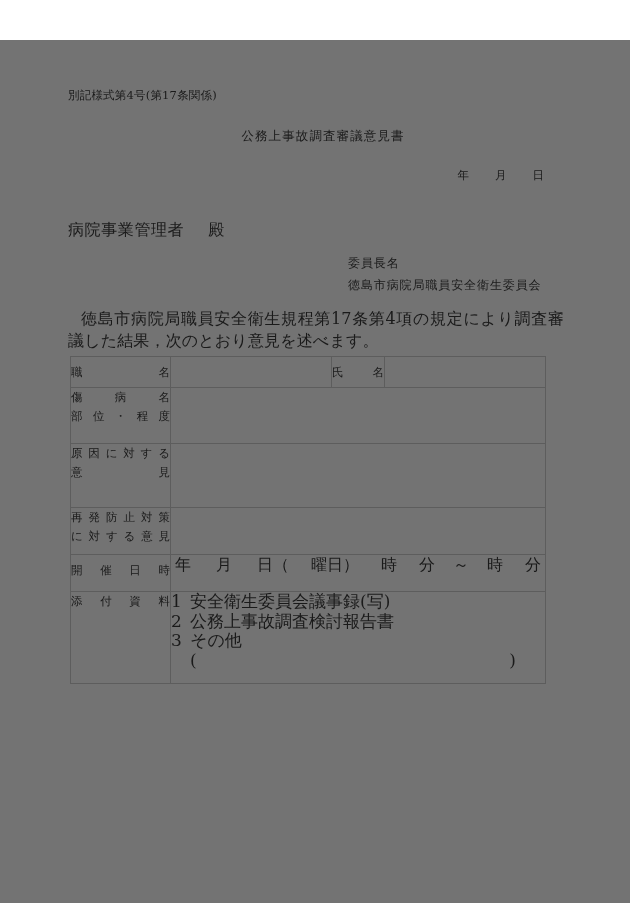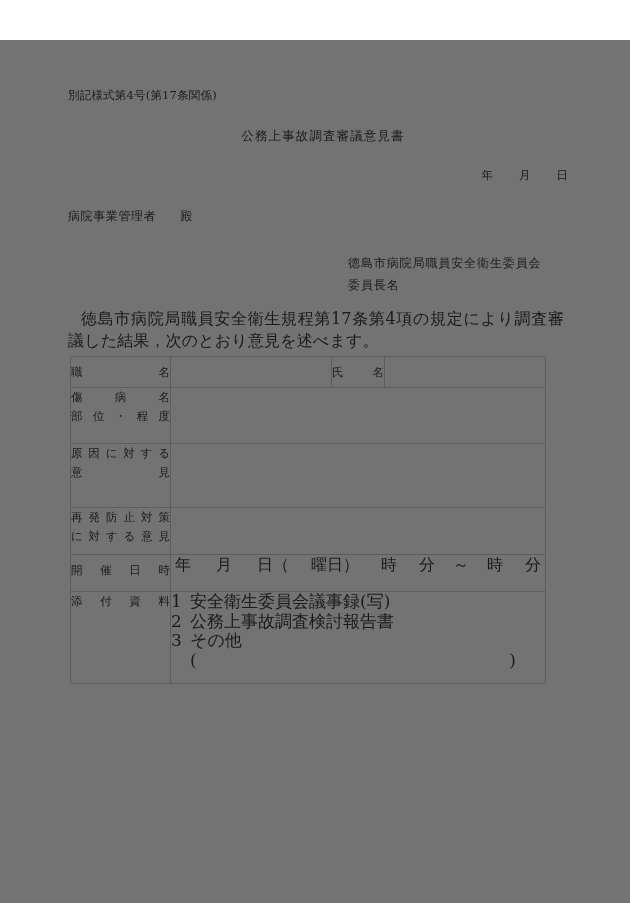--- a/index.html
+++ b/index.html
@@ -48,32 +48,32 @@
     box-sizing: border-box;
     white-space: nowrap;
   }
 
   .date-line {
     position: absolute;
     left: 0;
     top: 128px;
     width: 630px;
     box-sizing: border-box;
-    padding-right: 62px;
+    padding-right: 86px;
     text-align: right;
     font-size: 11.5px;
     white-space: nowrap;
   }
   .date-line .sp { display: inline-block; width: 26px; }
 
   .addressee {
     position: absolute;
     left: 68px;
-    top: 168px;
-    font-size: 12px;
+    top: 180px;
+    font-size: 16px;
     letter-spacing: 0.6px;
     white-space: nowrap;
     text-align: right;
   }
   .addressee .gap { display: inline-block; width: 24px; }
 
   .issuer {
     position: absolute;
     left: 348px;
     top: 212px;
@@ -176,22 +176,22 @@
 
   <div class="date-line">
     <span>年</span><span class="sp"></span><span>月</span><span class="sp"></span><span>日</span>
   </div>
 
   <div class="addressee">
     <span>病院事業管理者</span><span class="gap"></span><span>殿</span>
   </div>
 
   <div class="issuer">
+    <div>委員長名</div>
     <div>徳島市病院局職員安全衛生委員会</div>
-    <div>委員長名</div>
   </div>
 
   <div class="body-para">徳島市病院局職員安全衛生規程第17条第4項の規定により調査審議した結果，次のとおり意見を述べます。</div>
 
   <table class="form-table">
     <colgroup>
       <col style="width:100px">
       <col style="width:161px">
       <col style="width:53px">
       <col style="width:161px">

